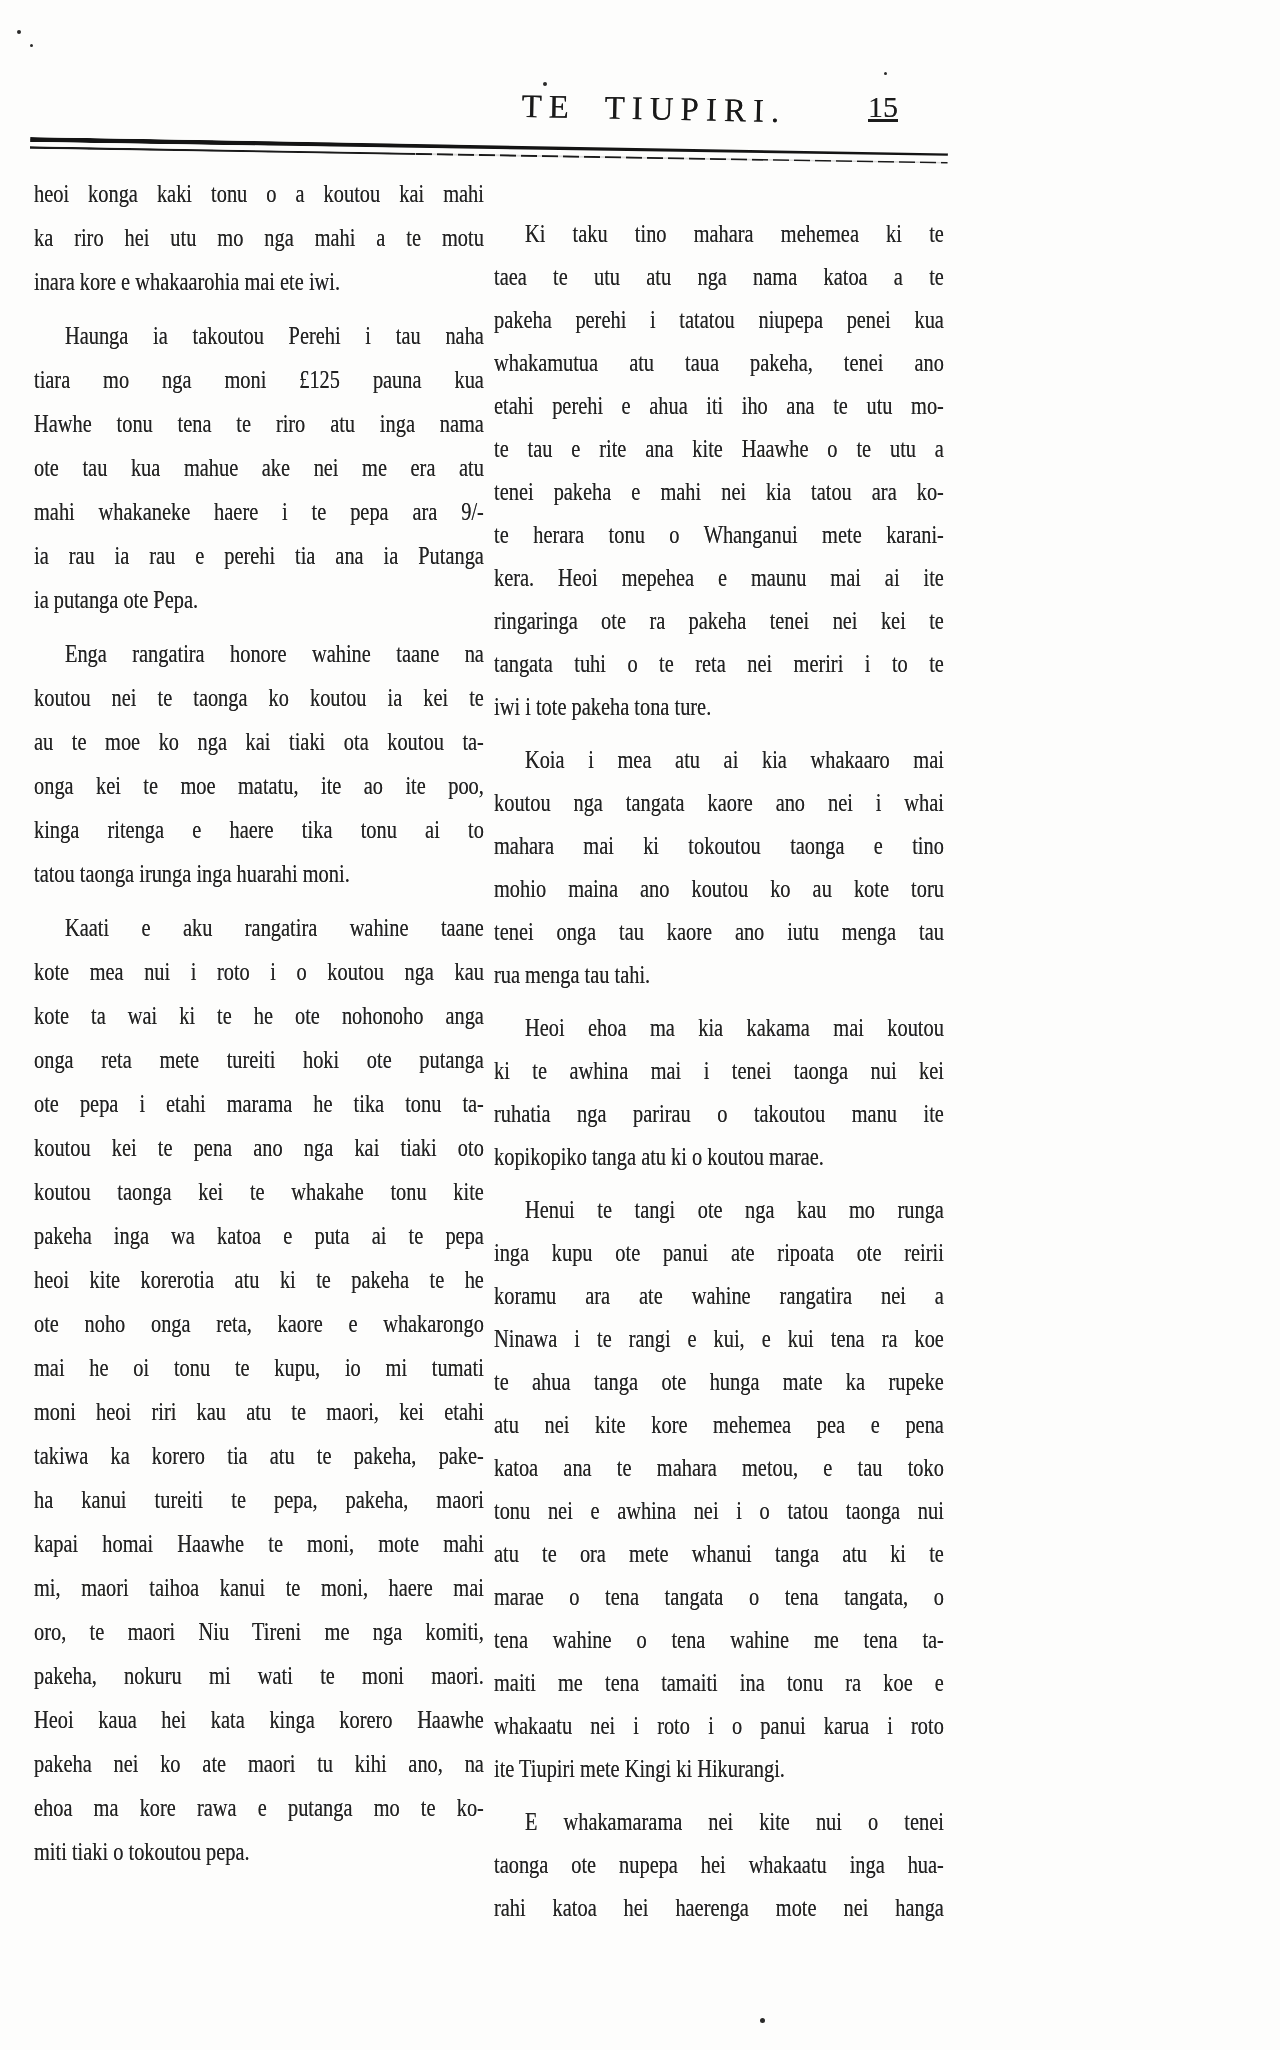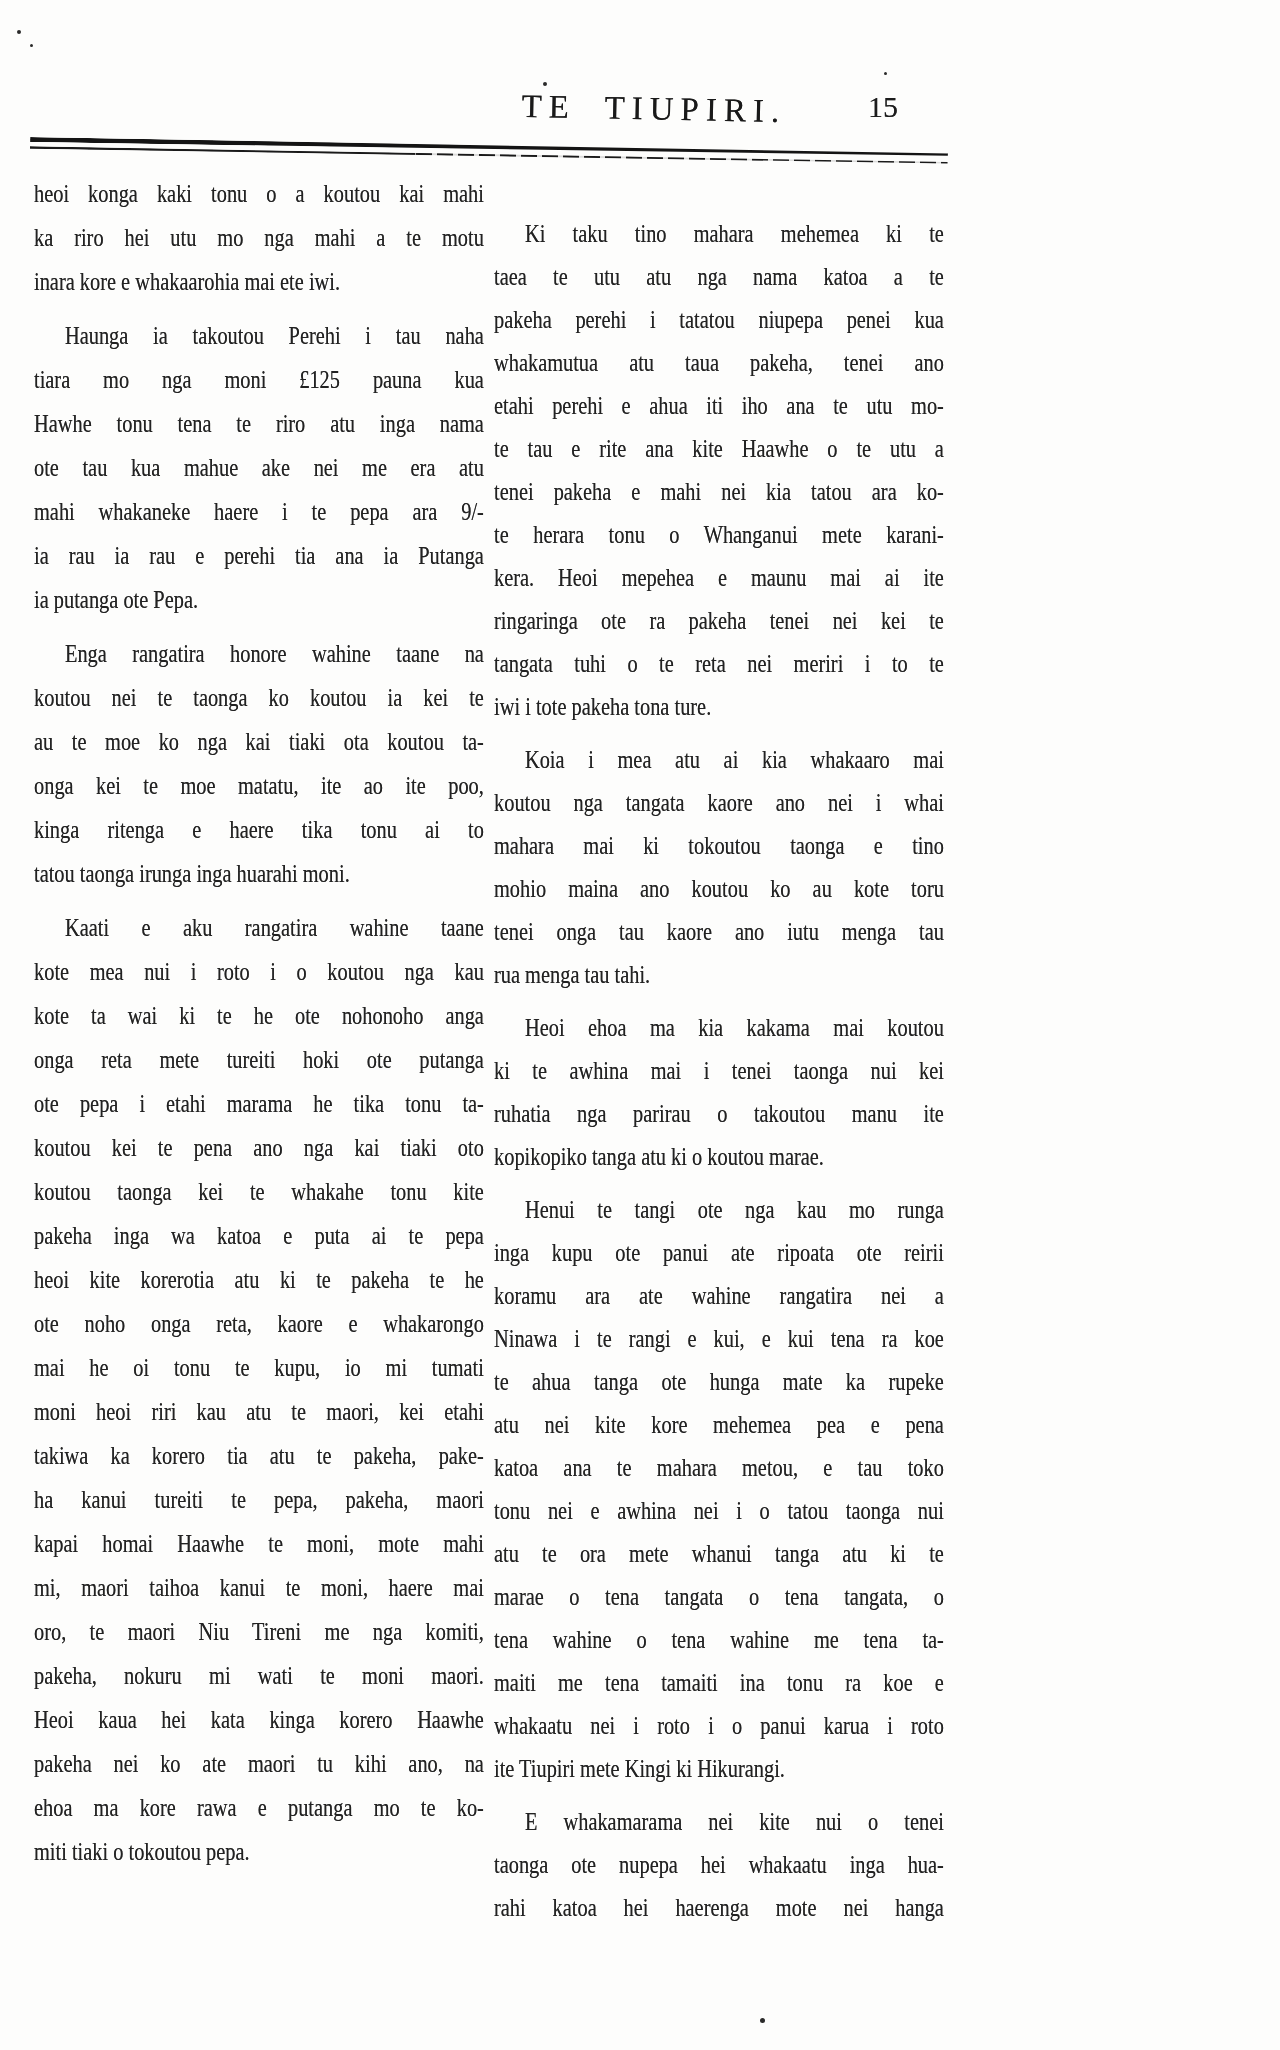--- a/index.html
+++ b/index.html
@@ -26,20 +26,21 @@
     text-shadow: 0 0 0.6px rgba(0,0,0,.65);
     white-space: nowrap;
   }
   .page-number {
     position: absolute;
     left: 868px;
     top: 90px;
     font-size: 30px;
     color: #1c1c1c;
     text-shadow: 0 0 0.6px rgba(0,0,0,.6);
+    text-decoration: underline;
   }
   
   .rule-wrap {
     position: absolute;
     left: 30px;
     top: 137px;
     width: 918px;
     height: 16px;
     transform: rotate(0.95deg);
     transform-origin: 0 50%;

